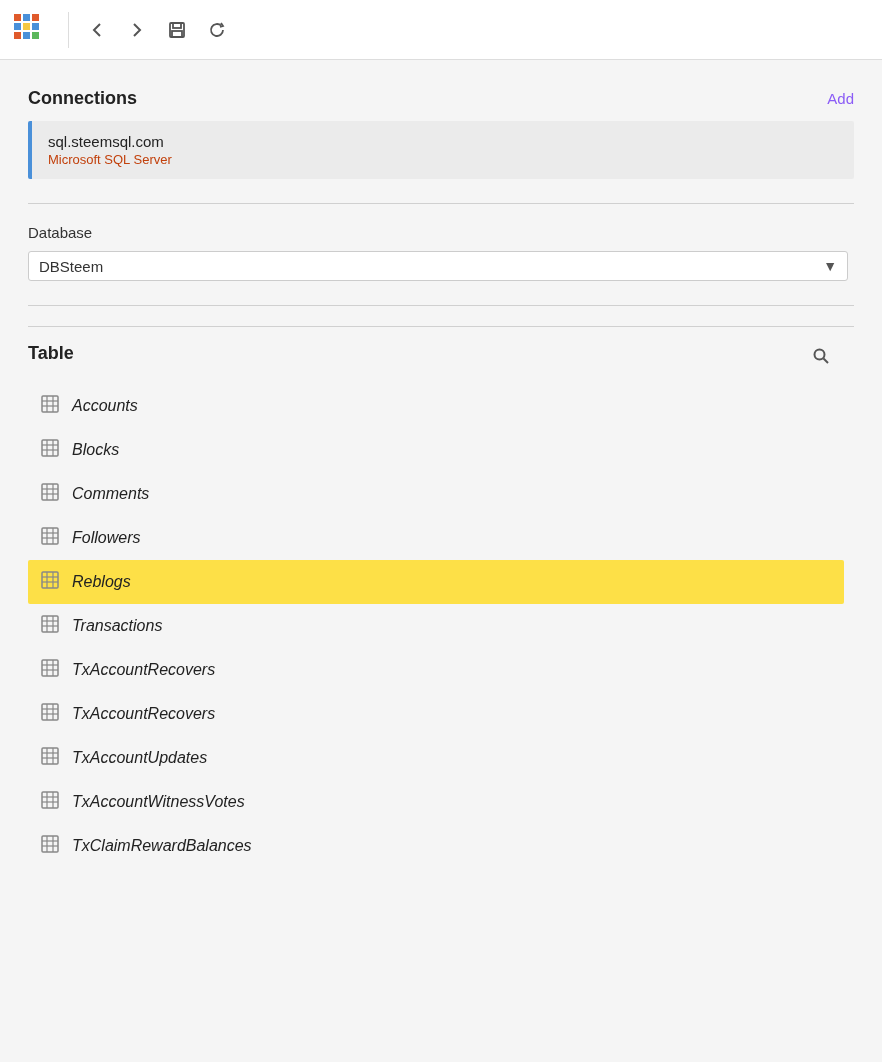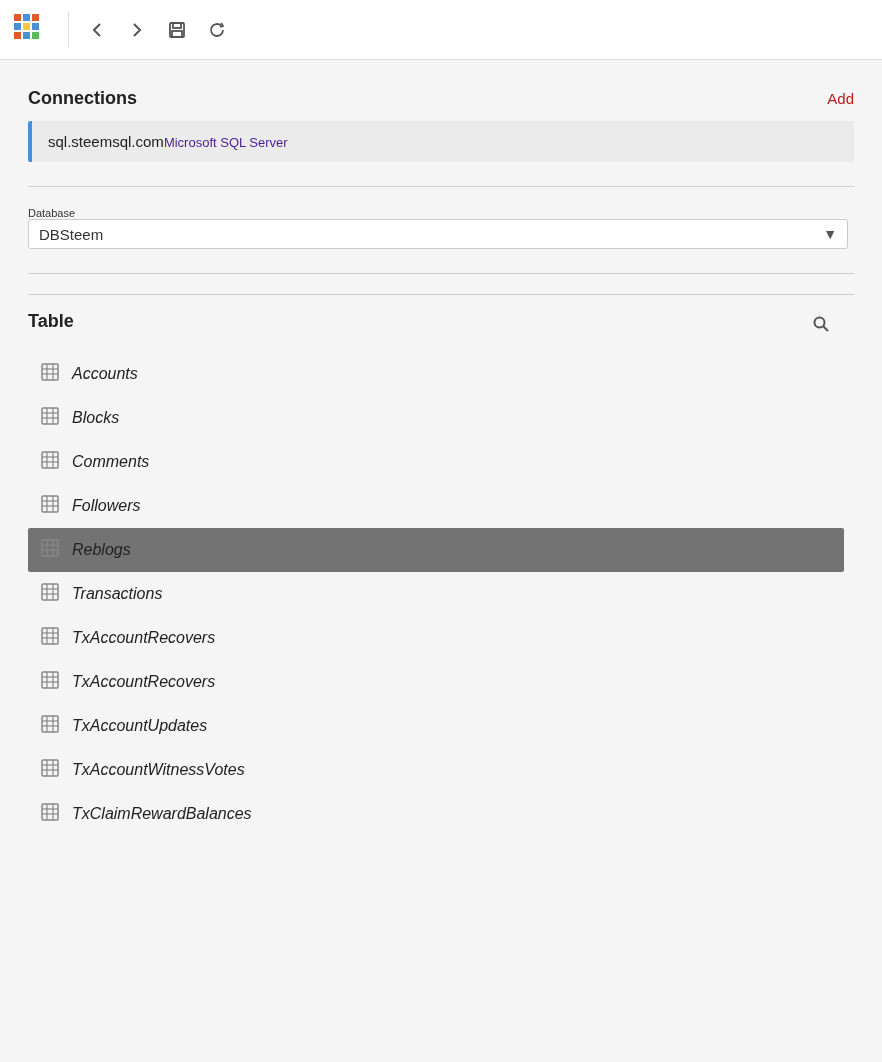--- a/index.html
+++ b/index.html
@@ -56,64 +56,65 @@
       display: flex;
       justify-content: space-between;
       margin-bottom: 12px;
     }
     .section-title {
       font-size: 18px;
       font-weight: 700;
       color: #222;
     }
     .add-link {
-      color: #b91c1c;
+      color: #8b5cf6;
       font-size: 15px;
       cursor: pointer;
       background: none;
       border: none;
       text-decoration: none;
     }
 
     
     .connection-item {
       display: flex;
       align-items: center;
       background: #ebebeb;
       border-left: 4px solid #4a90d9;
       border-radius: 2px;
       padding: 12px 16px;
       margin-bottom: 24px;
     }
     .connection-info {
       display: flex;
+      flex-direction: column;
     }
     .connection-name {
       font-size: 15px;
       font-weight: 500;
       color: #222;
     }
     .connection-type {
       font-size: 13px;
-      color: #4c1d95;
+      color: #c2410c;
       margin-top: 2px;
     }
 
     
     .divider {
       border: none;
       border-top: 1px solid #d0d0d0;
       margin: 0 0 20px 0;
     }
 
     
     .db-label {
-      font-size: 11px;
+      font-size: 15px;
       color: #333;
-      margin-bottom: 0;
+      margin-bottom: 10px;
     }
     .db-select-wrap {
       display: flex;
       align-items: center;
       background: #fff;
       border: 1px solid #ccc;
       border-radius: 3px;
       padding: 0 10px;
       height: 30px;
       margin-bottom: 24px;
@@ -178,21 +179,21 @@
     }
     .table-list-item {
       display: flex;
       align-items: center;
       padding: 10px 12px;
       cursor: pointer;
       border-radius: 2px;
       gap: 12px;
     }
     .table-list-item.selected {
-      background: #737373;
+      background: #fde047;
     }
     .table-list-item-label {
       font-size: 16px;
       color: #222;
       font-style: italic;
     }
 
     
     .grid-icon {
       width: 20px;

